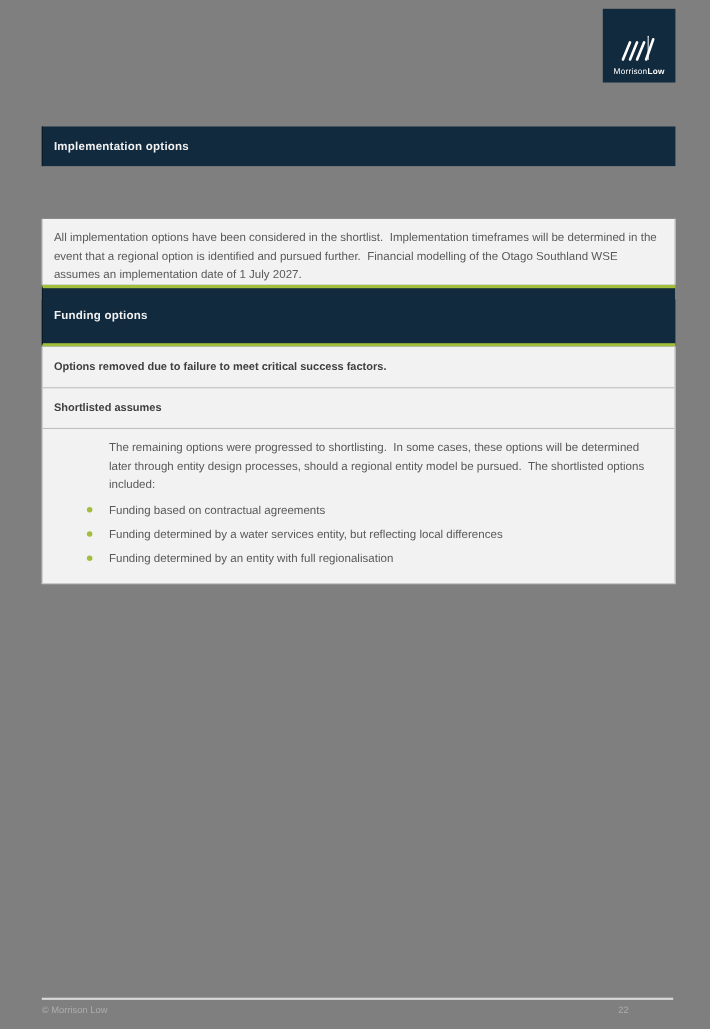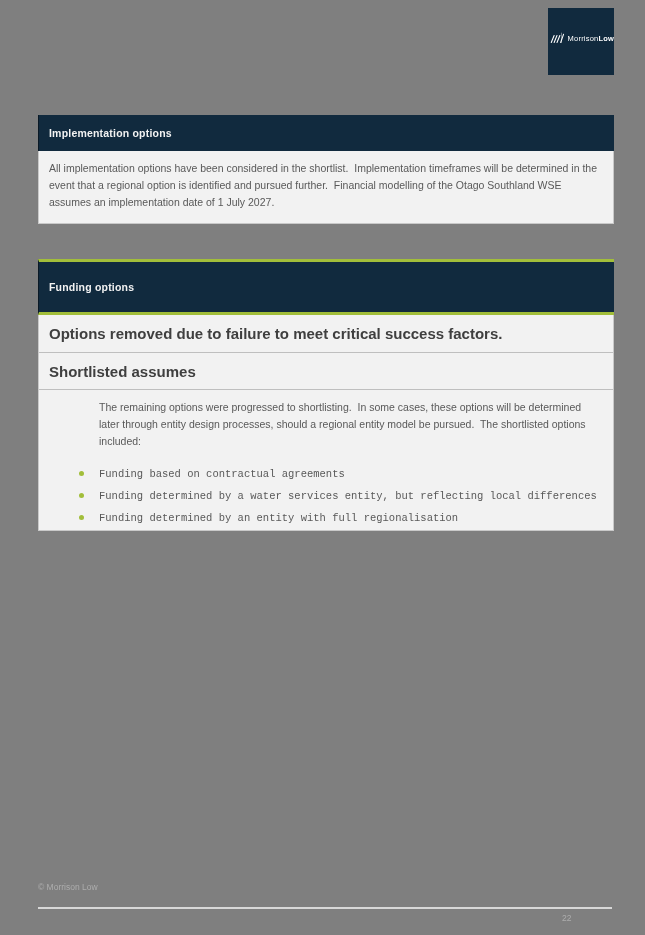--- a/index.html
+++ b/index.html
@@ -11,21 +11,21 @@
     overflow: hidden;
   }
 
   
   .logo-box {
     position: absolute;
     left: 548px; top: 8px;
     width: 66px; height: 67px;
     background: #112A3E;
     display: flex;
-    flex-direction: row;
+    flex-direction: column;
     align-items: center;
     justify-content: flex-end;
     padding-bottom: 6px;
   }
   .logo-mark { margin-bottom: 2px; }
   .logo-text { color: #FFFFFF; font-size: 7.5px; letter-spacing: 0.2px; white-space: nowrap; }
   .logo-text .bold { font-weight: 700; }
 
   
   .section { position: absolute; left: 38px; width: 576px; }
@@ -66,33 +66,33 @@
 
   .row { border-top: 1px solid #BFBFBF; }
   .row:first-child { border-top: none; }
 
   .row-bold {
     min-height: 37px;
     display: flex;
     align-items: center;
     padding: 6px 10px;
     color: #3F3F3F;
-    font-size: 15px;
+    font-size: 10px;
     font-weight: 700;
     white-space: pre-wrap;
   }
 
   .row-body { padding: 9px 10px 10px 10px; }
 
-  .sec1-body { padding: 9px 10px 12px 10px; min-height: 68px; }
+  .sec1-body { padding: 9px 10px 12px 10px; min-height: 68px; margin-top: 48px; }
 
-  .row-shortlist { padding: 9px 10px 4px 10px; }
+  .row-shortlist { padding: 9px 10px 14px 10px; }
   .indent-para { margin-left: 50px; margin-right: 4px; }
 
-  .bullet-list { list-style: none; margin-top: 16px; font-family: Liberation Mono, monospace; }
+  .bullet-list { list-style: none; margin-top: 6px; }
   .bullet-item {
     position: relative;
     padding-left: 50px;
     margin-top: 6px;
     color: #595959;
     font-size: 10.5px;
     line-height: 16px;
   }
   .bullet-dot {
     position: absolute;
@@ -104,21 +104,21 @@
 
   
   .footer-rule {
     position: absolute;
     left: 38px; top: 907px;
     width: 574px; height: 2px;
     background: #D8D8D8;
   }
   .footer-copyright {
     position: absolute;
-    left: 38px; top: 882px;
+    left: 38px; top: 913px;
     color: #ADADAD;
     font-size: 8.5px;
   }
   .footer-pagenum {
     position: absolute;
     left: 562px; top: 913px;
     width: 50px;
     text-align: left;
     color: #ADADAD;
     font-size: 8.5px;

